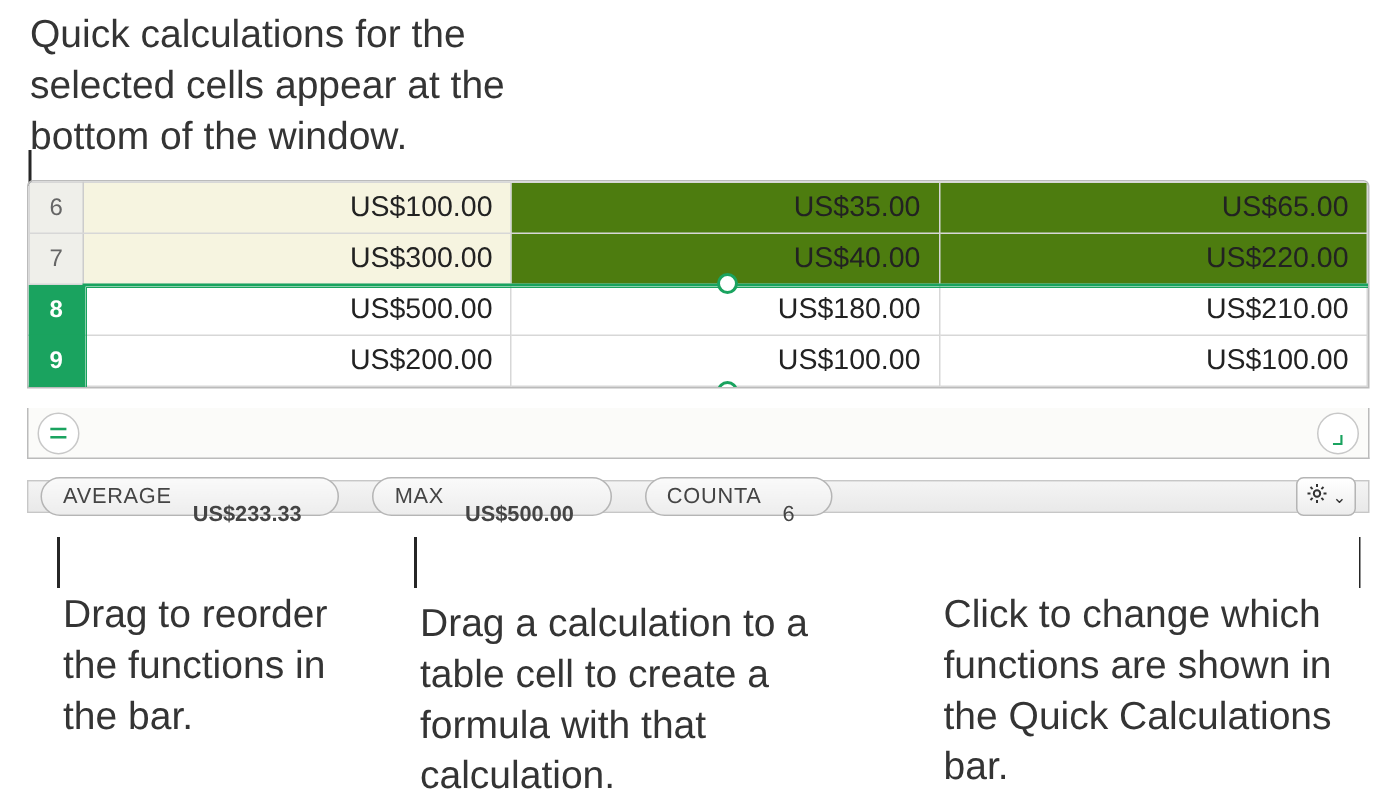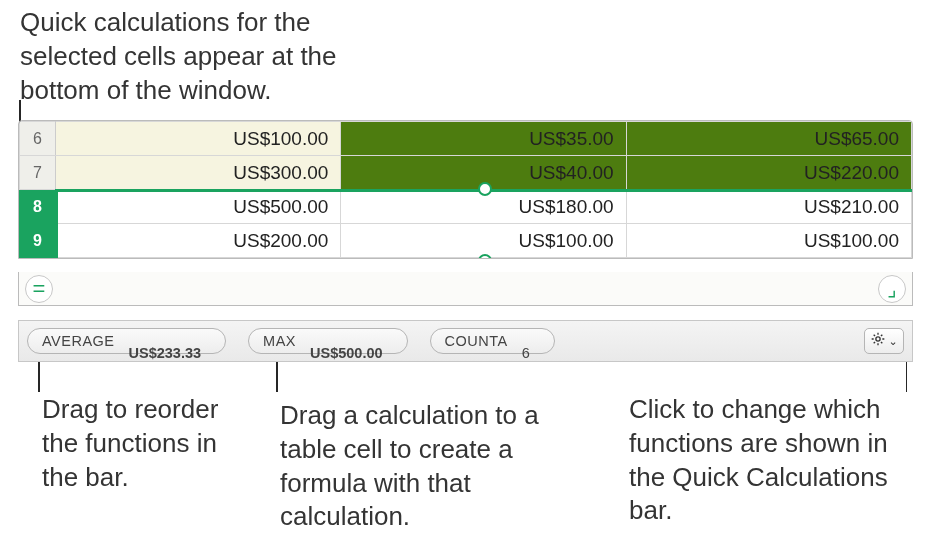--- a/index.html
+++ b/index.html
@@ -108,21 +108,21 @@
     top: 3px;
   }
   .eq-badge { left: 6px; color: #1aa35f; font-size: 22px; font-weight: 500; line-height: 1;}
   .corner-badge { right: 6px; color: #1aa35f; font-size: 20px; line-height:1; }
 
   
   .qc-bar {
     position: absolute;
     left: 18px; right: 18px;
     top: 320px;
-    height: 42px;
+    height: 22px;
     background: linear-gradient(#f4f4f4, #e9e9e9);
     border: 1px solid #c7c7c7;
     display: flex;
     align-items: center;
     padding: 10px 8px;
     gap: 22px;
   }
   .qc-pill {
     display: inline-flex;
     align-items: center;

